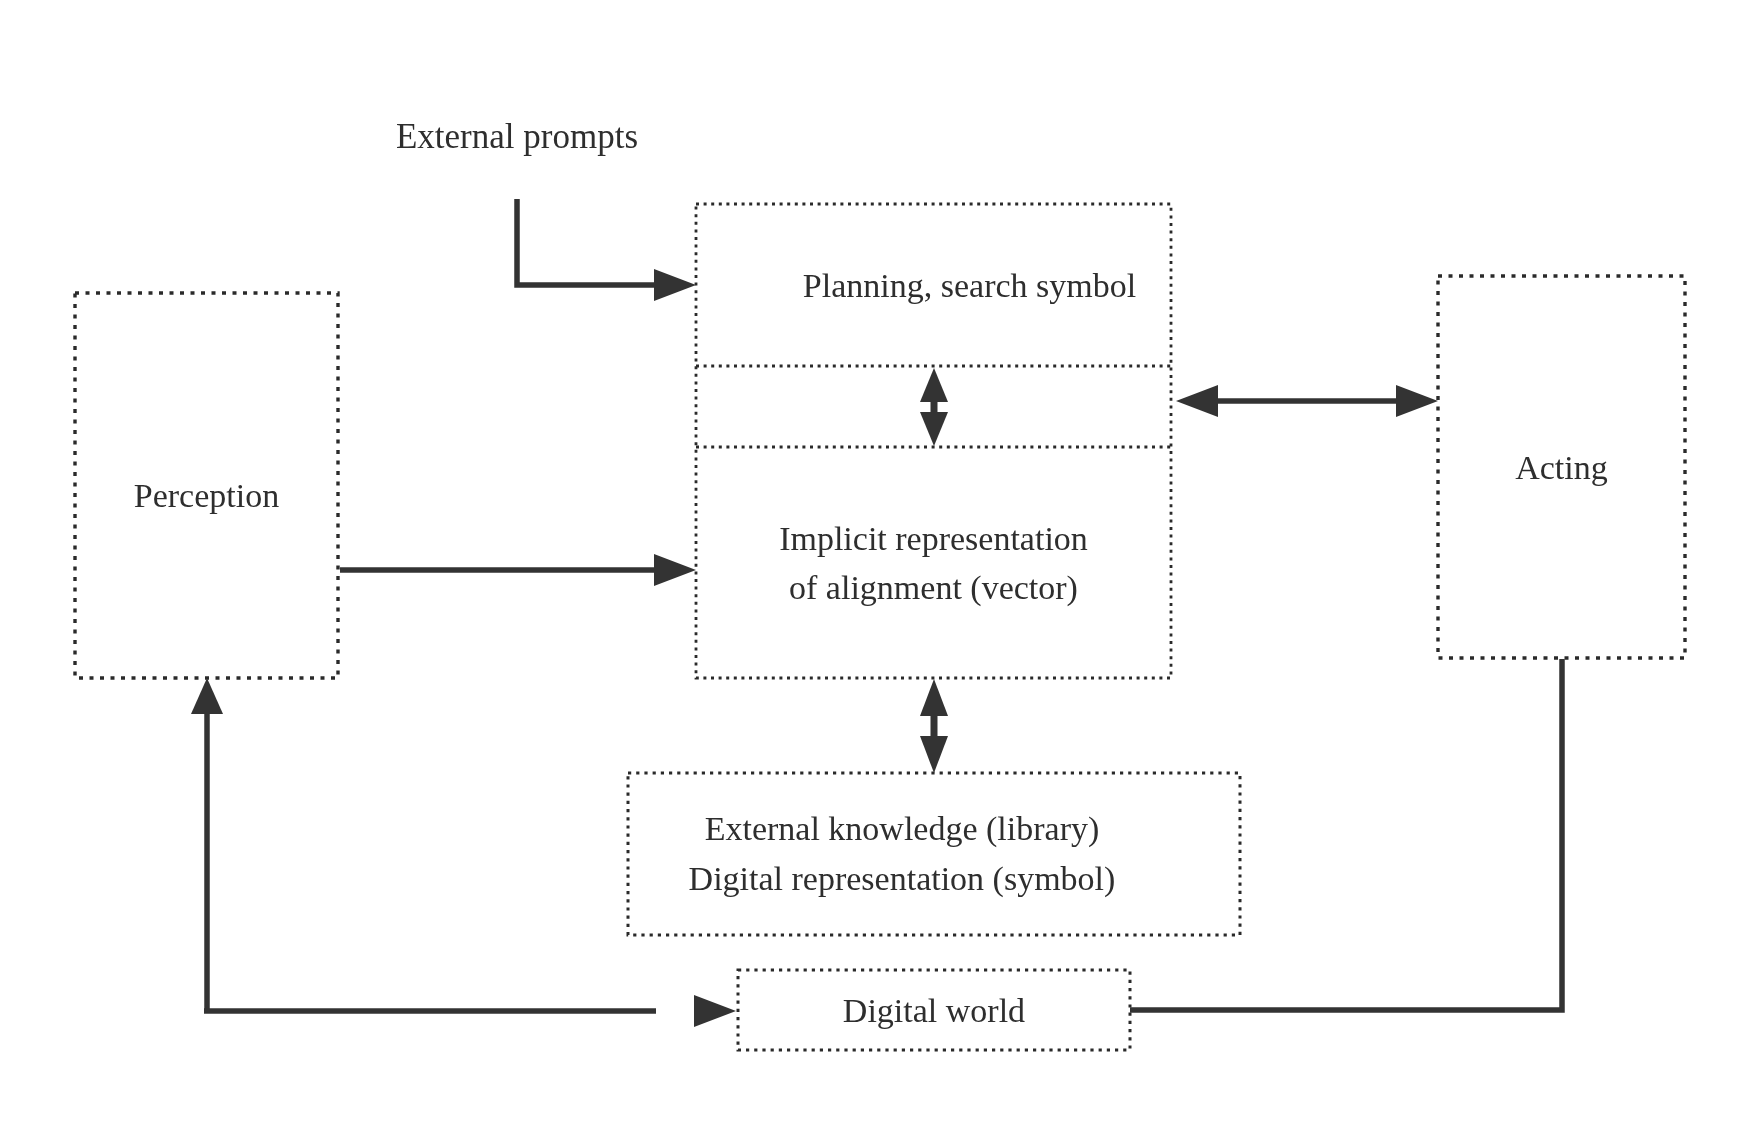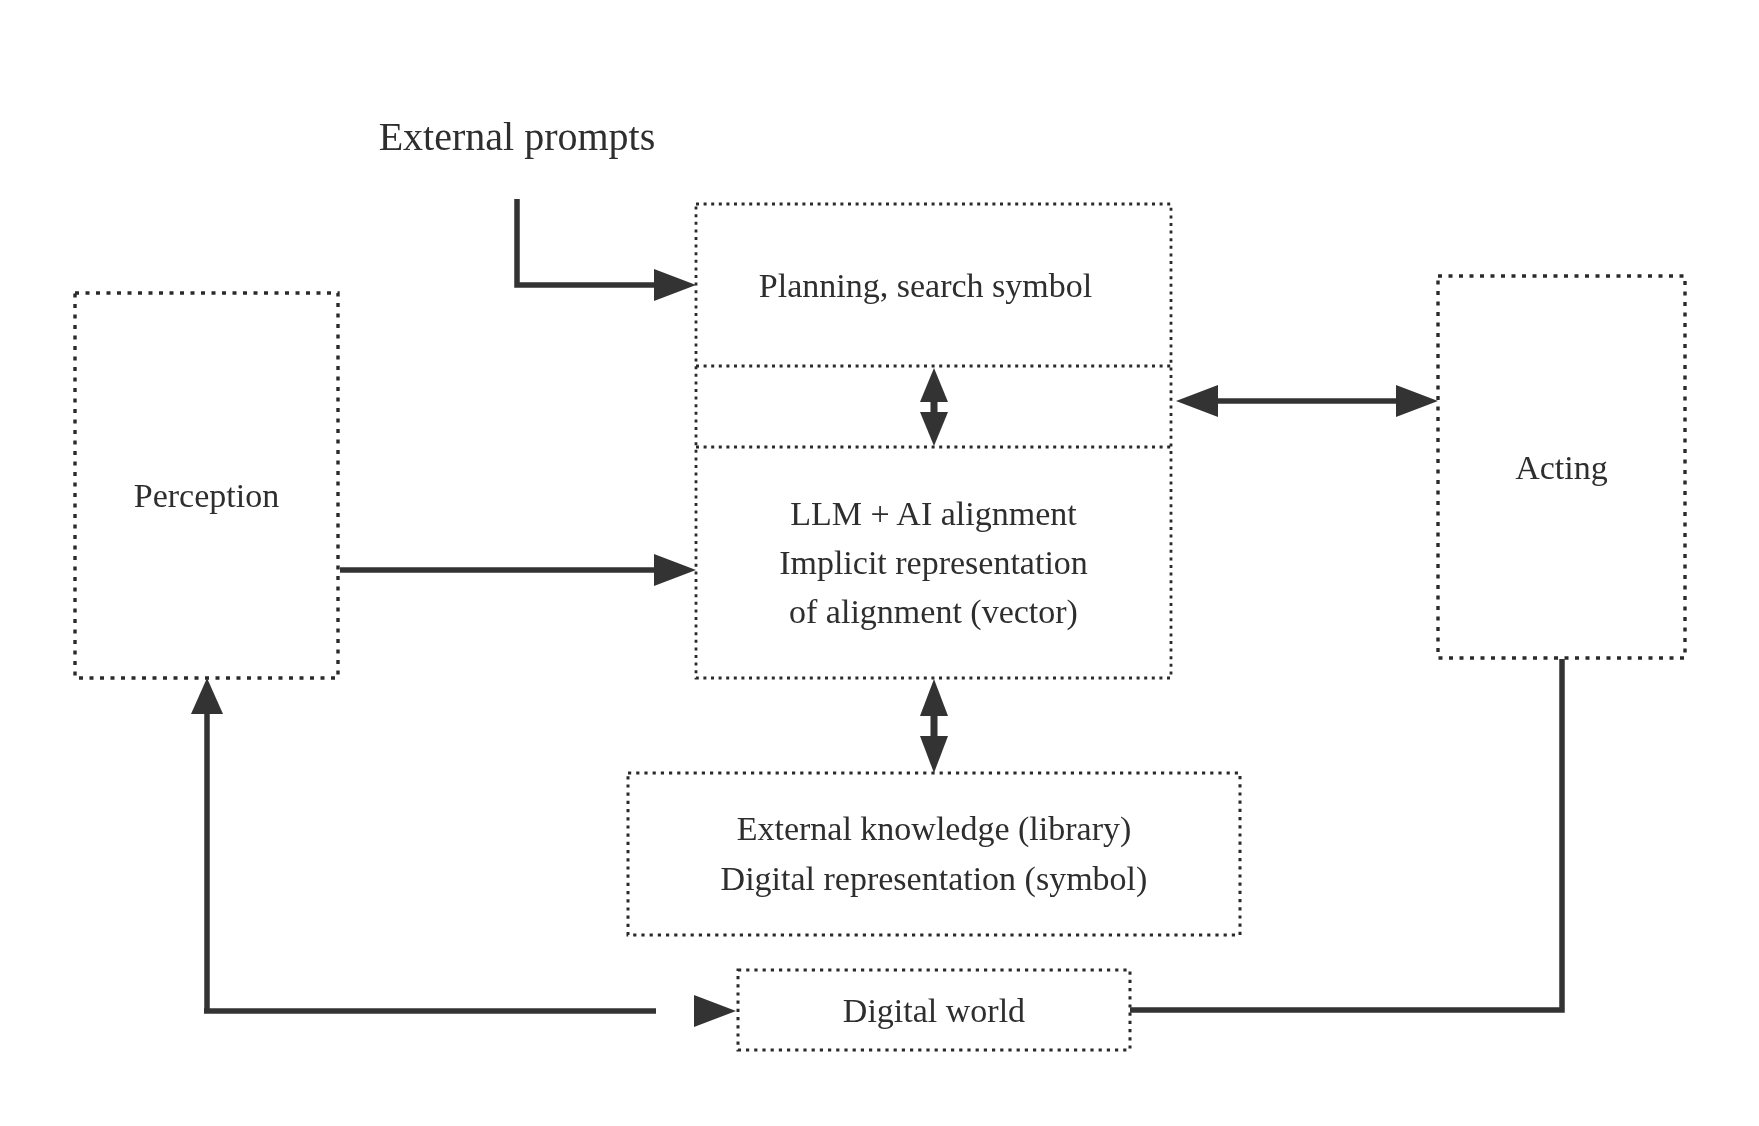--- a/index.html
+++ b/index.html
@@ -36,21 +36,21 @@
     display: flex;
     flex-direction: column;
     align-items: center;
     justify-content: center;
     text-align: center;
     font-size: 34px;
     line-height: 49px;
     color: #2e2e2e;
   }
   .floating {
-    font-size: 40px;
+    font-size: 35px;
   }
 </style>
 </head>
 <body>
 
 <div class="canvas">
 
   <svg class="lines-svg" viewBox="0 0 1759 1126" xmlns="http://www.w3.org/2000/svg">
 
     <rect x="696" y="204" width="475" height="474" fill="none" stroke="#2a2a2a" stroke-width="2.8" stroke-dasharray="3 4.6"></rect>
@@ -104,35 +104,34 @@
   </svg>
 
   <div class="lbl floating" style="left:317px; top:112px; width:400px;">External prompts</div>
 
 
 
   <div class="node-text" style="left:75px; top:303px; width:263px; height:385px;">
     <span>Perception</span>
   </div>
 
-  <div class="node-text" style="left:688px; top:204px; width:475px; height:162px;">
+  <div class="node-text" style="left:732px; top:204px; width:475px; height:162px;">
     <span>Planning, search symbol</span>
   </div>
 
   <div class="node-text" style="left:696px; top:447px; width:475px; height:231px;">
-    <span>LLM + AI alignment</span>
     <span>Implicit representation</span>
     <span>of alignment (vector)</span>
   </div>
 
   <div class="node-text" style="left:1438px; top:276px; width:247px; height:382px;font-family:Liberation Serif, serif;">
     <span>Acting</span>
   </div>
 
-  <div class="node-text" style="left:628px; top:773px; width:612px; height:162px; line-height:50px;align-items:center;">
+  <div class="node-text" style="left:596px; top:773px; width:612px; height:162px; line-height:50px;align-items:center;">
     <span>External knowledge (library)</span>
     <span>Digital representation (symbol)</span>
   </div>
 
   <div class="node-text" style="left:738px; top:970px; width:392px; height:80px;">
     <span>Digital world</span>
   </div>
 
 </div>
 

